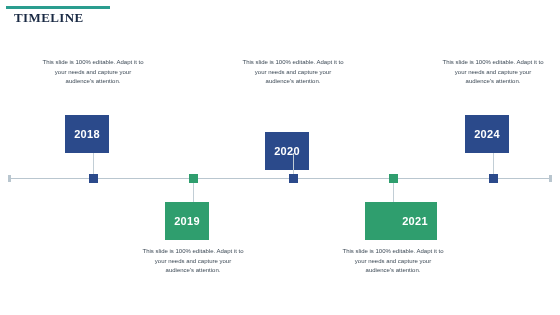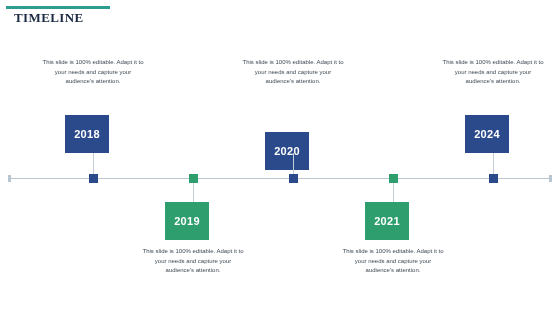--- a/index.html
+++ b/index.html
@@ -111,21 +111,21 @@
   <div class="yearbox green" style="left:165px;top:202px;">2019</div>
   <div class="txt" style="left:141px;top:247px;">This slide is 100% editable. Adapt it to your needs and capture your audience's attention.</div>
 
   <div class="txt" style="left:241px;top:58px;">This slide is 100% editable. Adapt it to your needs and capture your audience's attention.</div>
   <div class="yearbox blue" style="left:265px;top:132px;">2020</div>
   <div class="connector" style="left:293px;top:153px;height:21px;"></div>
   <div class="marker blue" style="left:289px;"></div>
 
   <div class="marker green" style="left:389px;"></div>
   <div class="connector" style="left:393px;top:183px;height:19px;"></div>
-  <div class="yearbox green" style="left:365px;top:202px;">2021</div>
+  <div class="yearbox green" style="left:365px;top:202px;padding-left:28px;">2021</div>
   <div class="txt" style="left:341px;top:247px;">This slide is 100% editable. Adapt it to your needs and capture your audience's attention.</div>
 
   <div class="txt" style="left:441px;top:58px;">This slide is 100% editable. Adapt it to your needs and capture your audience's attention.</div>
   <div class="yearbox blue" style="left:465px;top:115px;">2024</div>
   <div class="connector" style="left:493px;top:153px;height:21px;"></div>
   <div class="marker blue" style="left:489px;"></div>
 
 </div>
 
 </body></html>

